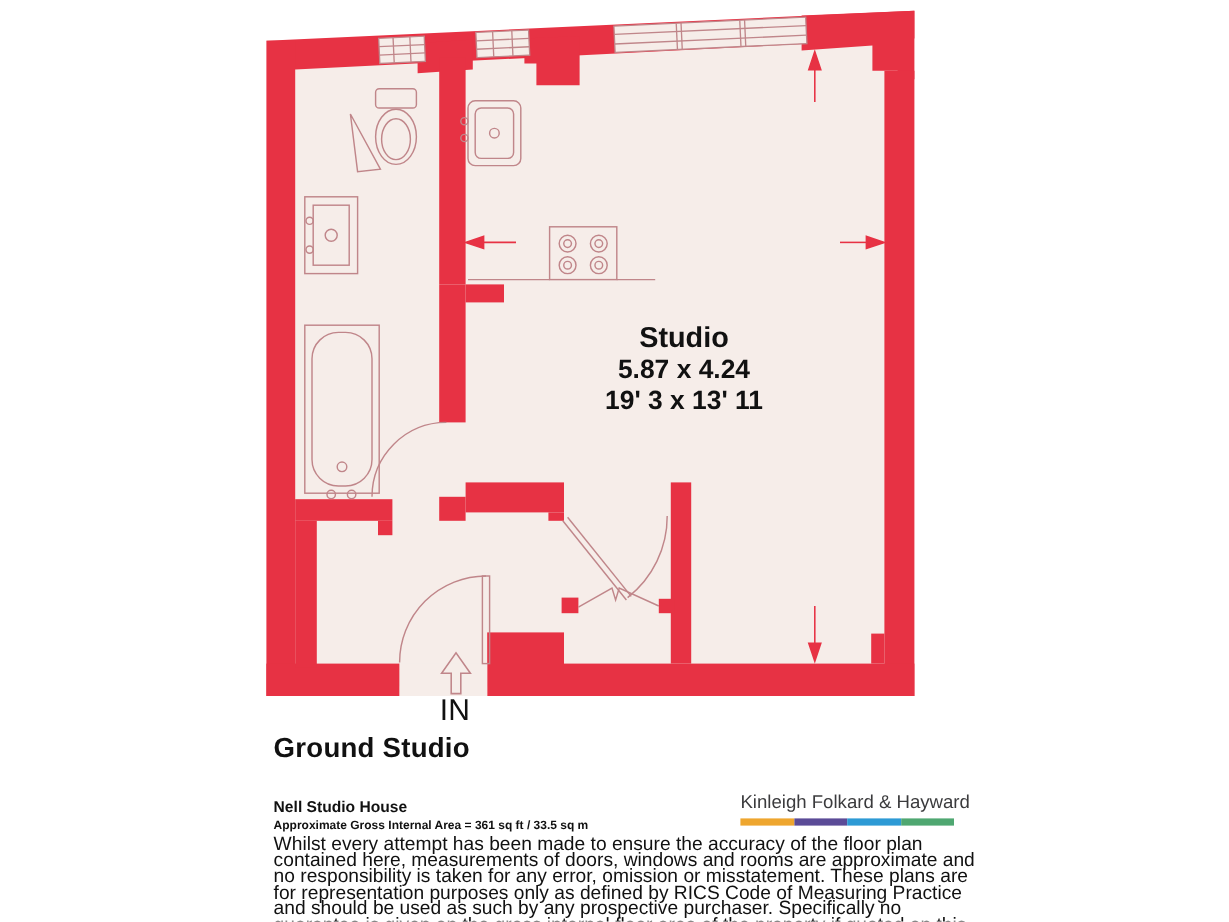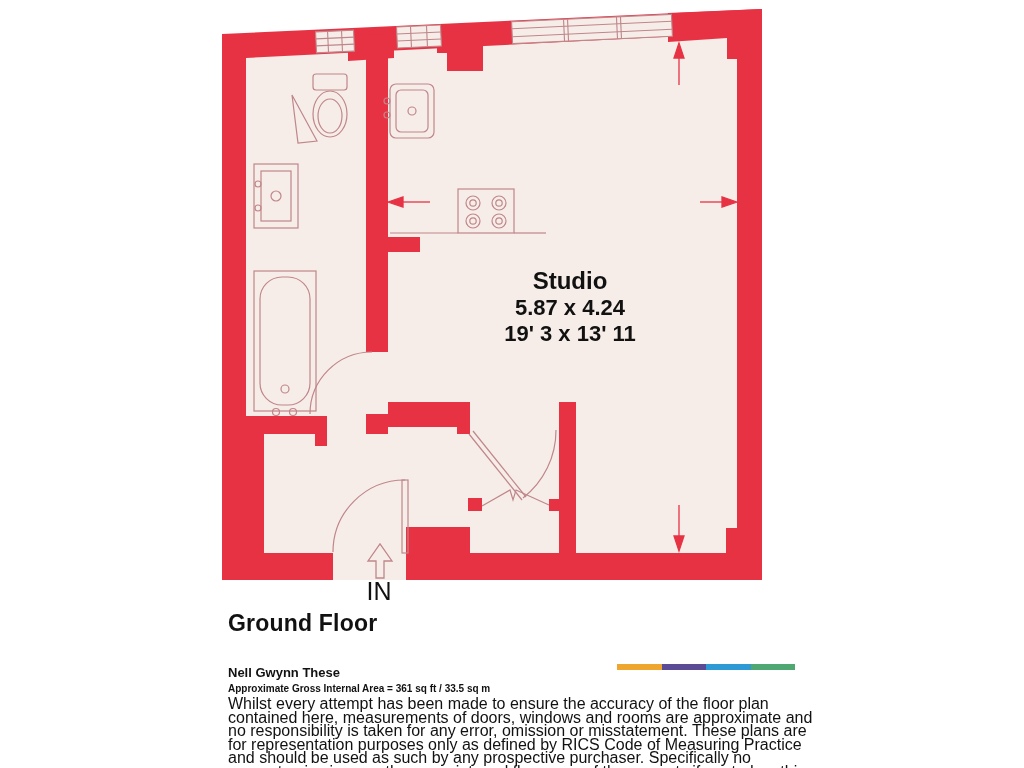--- a/index.html
+++ b/index.html
@@ -176,28 +176,29 @@
 
   <path d="M 376,578 L 376,561 L 368,561 L 380,544 L 392,561 L 384,561 L 384,578 Z" fill="none" stroke="#C0868A" stroke-width="1.3"></path>
 
   <text x="570" y="289" text-anchor="middle" font-size="24" font-weight="bold" fill="#111">Studio</text>
   <text x="570" y="315" text-anchor="middle" font-size="22" font-weight="bold" fill="#111">5.87 x 4.24</text>
   <text x="570" y="341" text-anchor="middle" font-size="22" font-weight="bold" fill="#111">19' 3 x 13' 11</text>
   <text x="379" y="600" text-anchor="middle" font-size="25" fill="#111">IN</text>
 </svg>
 </div>
 
-<div class="floor-heading">Ground Floor</div>
+<div class="floor-heading">Ground Studio</div>
 
 <div class="details">
-  <p class="building">Nell Gwynn These</p>
+  <p class="building">Nell Studio House</p>
   <p class="area">Approximate Gross Internal Area = 361 sq ft / 33.5 sq m</p>
   <p class="disclaimer">Whilst every attempt has been made to ensure the accuracy of the floor plan contained here, measurements of doors, windows and rooms are approximate and no responsibility is taken for any error, omission or misstatement. These plans are for representation purposes only as defined by RICS Code of Measuring Practice and should be used as such by any prospective purchaser. Specifically no guarantee is given on the gross internal floor area of the property if quoted on this plan and any figure given is initial guidance only and should not be relied on as a basis of valuation.</p>
 </div>
 
 <div class="brand">
+  <div class="brand-name">Kinleigh Folkard &amp; Hayward</div>
   <div class="brand-bar">
     <div class="seg-orange"></div>
     <div class="seg-purple"></div>
     <div class="seg-blue"></div>
     <div class="seg-green"></div>
   </div>
 </div>
 
 </body></html>

